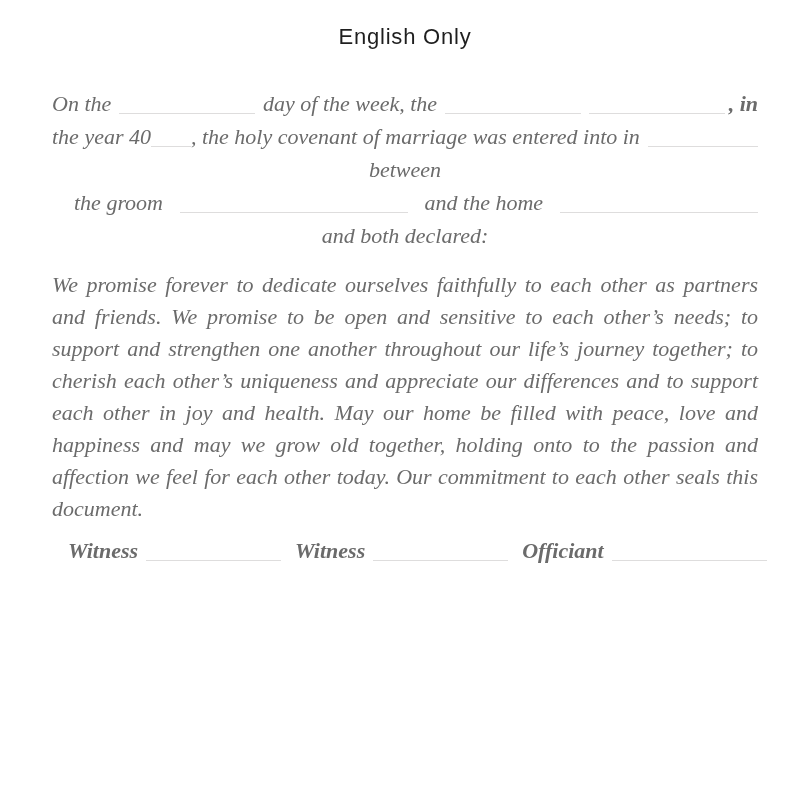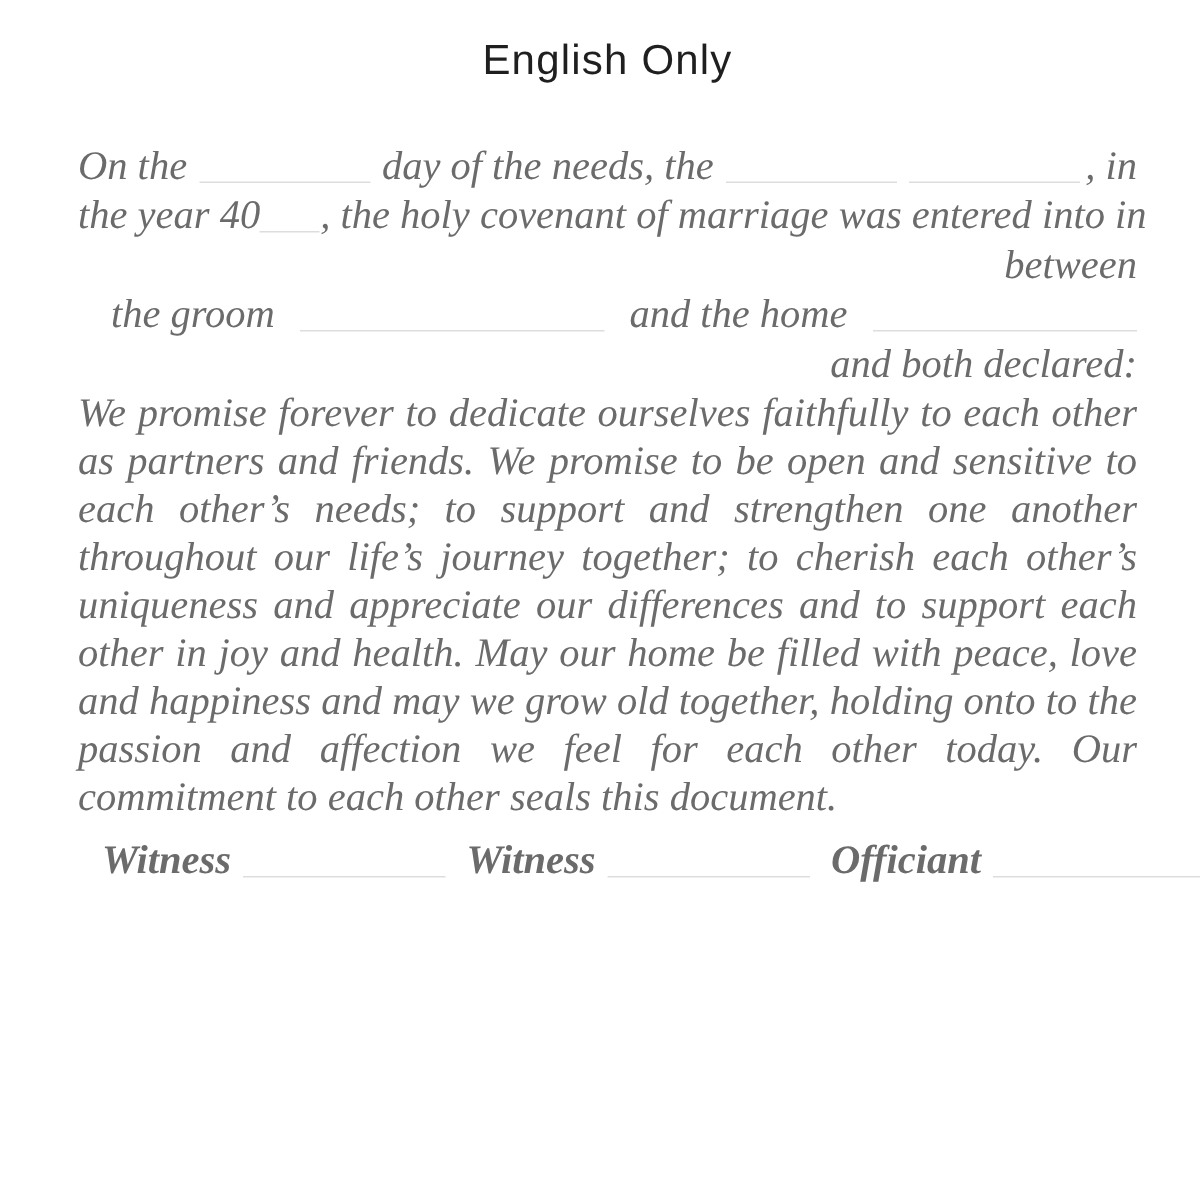--- a/index.html
+++ b/index.html
@@ -18,30 +18,30 @@
   }
   .page {
     width: 800px;
     height: 800px;
     background: var(--bg);
     padding: 24px 42px 0 52px;
   }
   .doc-title {
     text-align: center;
     font-family: "Liberation Sans", sans-serif;
-    font-size: 28px;
+    font-size: 22px;
     font-weight: 400;
     letter-spacing: 0.8px;
     color: var(--title);
     margin-bottom: 38px;
   }
   .doc {
     font-family: "Liberation Serif", serif;
     font-style: italic;
-    font-size: 27px;
+    font-size: 22px;
     color: var(--text);
     line-height: 32px;
   }
   .row {
     display: flex;
     align-items: baseline;
     height: 33px;
     white-space: nowrap;
   }
   .gap { column-gap: 8px; }
@@ -52,45 +52,45 @@
     position: relative;
     top: 3px;
   }
   .blank.grow   { flex: 1 1 auto; }
   .blank.grow-lg{ flex: 1.15 1 auto; }
   .blank.w40  { flex: 0 0 40px; }
   .blank.w135 { flex: 0 0 135px; }
   .blank.w155 { flex: 0 0 155px; }
   .blank.w178 { flex: 0 0 178px; }
   .blank.w194 { flex: 0 0 194px; }
-  .centered { text-align: right; height: 33px; }
+  .centered { text-align: center; height: 33px; }
   .parties-row { padding-left: 22px; gap: 17px; }
   .vows {
     text-align: justify;
     line-height: 32px;
-    margin-top: 0;
+    margin-top: 16px;
   }
   .sig-block { margin-top: 10px; }
   .sig-row-1 { padding-left: 112px; padding-right: 112px; }
   .sig-row-2 { padding-left: 16px; font-weight: bold; }
-  .tight { margin-left: -4px; }
+  .tight { margin-left: -4px; font-weight: bold; }
 </style>
 </head>
 <body>
 
 <div class="page">
 
   <div class="doc-title">English Only</div>
 
   <div class="doc">
 
     <div class="row gap">
       <span>On the</span>
       <span class="blank grow"></span>
-      <span>day of the needs, the</span>
+      <span>day of the week, the</span>
       <span class="blank grow"></span>
       <span class="blank grow"></span>
       <span class="tight">, in</span>
     </div>
 
     <div class="row">
       <span>the year 40</span>
       <span class="blank w40"></span>
       <span>, the holy covenant of marriage was entered into in</span>
       <span class="blank grow" style="margin-left:8px;"></span>

